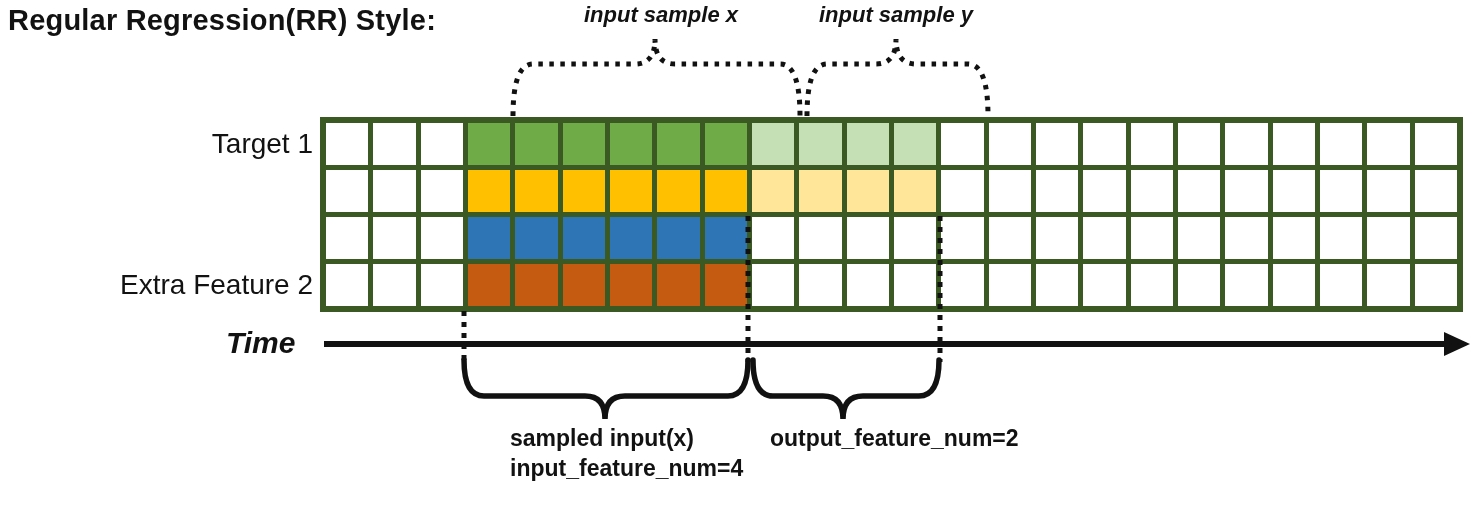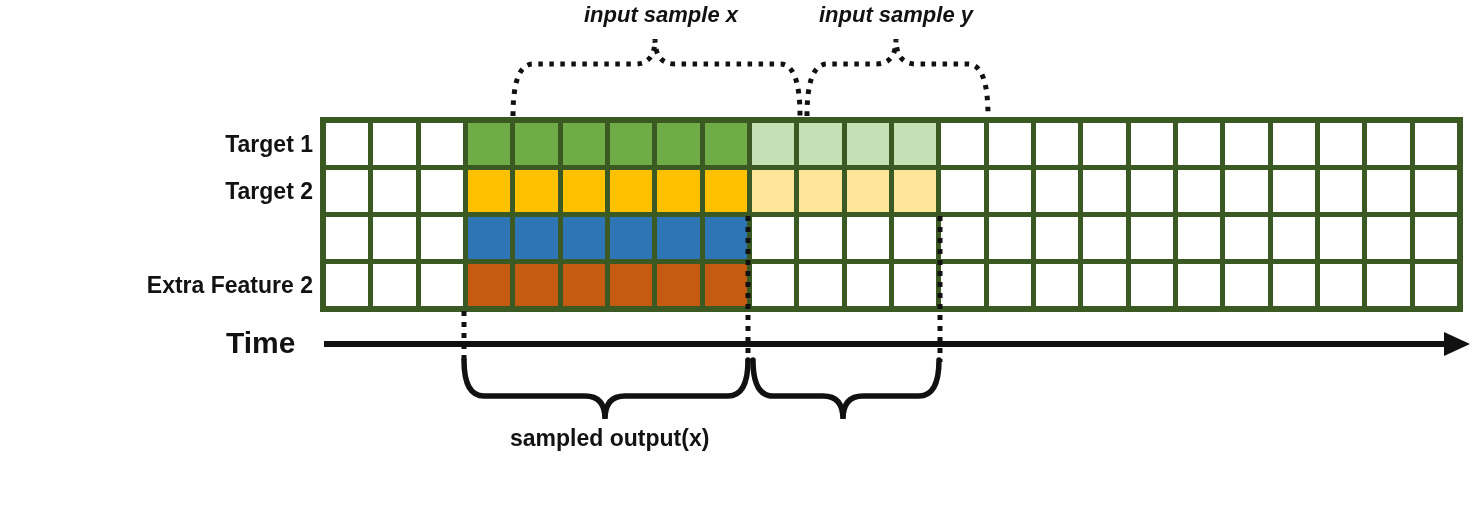--- a/index.html
+++ b/index.html
@@ -12,51 +12,51 @@
     letter-spacing:.2px;white-space:nowrap;
   }
   .next-label{
     position:absolute;top:2px;width:200px;text-align:center;
     font-size:22px;font-style:italic;font-weight:600;white-space:nowrap;
   }
   #next-x{left:561px;}
   #next-y{left:796px;}
   .row-label{
     position:absolute;height:42px;width:300px;display:flex;align-items:center;
-    justify-content:flex-end;font-size:23px;font-weight:bold;white-space:nowrap;
+    justify-content:flex-end;font-size:28px;font-weight:normal;white-space:nowrap;
   }
   .row-label{left:13px;}
   #grid{
     position:absolute;left:320px;top:117px;width:1143px;height:195px;
     box-sizing:border-box;border:6px solid #3B5A23;background:#3B5A23;
     display:grid;grid-template-columns:repeat(24,1fr);grid-template-rows:repeat(4,1fr);
     gap:5px;
   }
   .cell{background:#fff;}
   #overlay{position:absolute;left:0;top:0;pointer-events:none;}
   .time-label{
-    position:absolute;left:226px;top:326px;font-size:30px;font-weight:bold;white-space:nowrap;
+    position:absolute;left:226px;top:326px;font-size:30px;font-weight:bold;white-space:nowrap;font-style:italic;
   }
   .note-block{
     position:absolute;top:423px;font-size:23px;font-weight:600;line-height:30px;white-space:nowrap;
   }
   #note-input{left:510px;}
   #note-output{left:770px;}
 </style>
 </head>
 <body>
 
 <div id="canvas">
 
+  <div class="title">Regular Regression(RR) Style:</div>
 
   <div id="next-x" class="next-label">input sample x</div>
   <div id="next-y" class="next-label">input sample y</div>
 
   <div class="row-label" style="top:123px">Target 1</div>
-  <div class="row-label" style="top:170px">Target 2</div>
   <div class="row-label" style="top:264px">Extra Feature 2</div>
 
   <div id="grid" style="background: rgb(59, 90, 35); border-color: rgb(59, 90, 35);">
       <div class="cell" style="background: rgb(255, 255, 255);"></div>
       <div class="cell" style="background: rgb(255, 255, 255);"></div>
       <div class="cell" style="background: rgb(255, 255, 255);"></div>
       <div class="cell" style="background: rgb(111, 172, 71);"></div>
       <div class="cell" style="background: rgb(111, 172, 71);"></div>
       <div class="cell" style="background: rgb(111, 172, 71);"></div>
       <div class="cell" style="background: rgb(111, 172, 71);"></div>
@@ -165,18 +165,20 @@
     <polygon points="1444,332 1470,344 1444,356" fill="#111"></polygon>
 
     <path d="M 464 360 Q 464 396 484 396 L 585 396 Q 605 396 605 419 Q 605 396 625 396 L 728 396 Q 748 396 748 360" fill="none" stroke="#111" stroke-width="5.5" stroke-linecap="round"></path>
 
     <path d="M 753 360 Q 753 396 773 396 L 823 396 Q 843 396 843 419 Q 843 396 863 396 L 919 396 Q 939 396 939 360" fill="none" stroke="#111" stroke-width="5.5" stroke-linecap="round"></path>
   </svg>
 
   <div class="time-label">Time</div>
 
   <div id="note-input" class="note-block">
-    <div>sampled output(x)</div>
+    <div>sampled input(x)</div>
+    <div>input_feature_num=4</div>
   </div>
   <div id="note-output" class="note-block">
+    <div>output_feature_num=2</div>
   </div>
 
 </div>
 
 </body></html>

